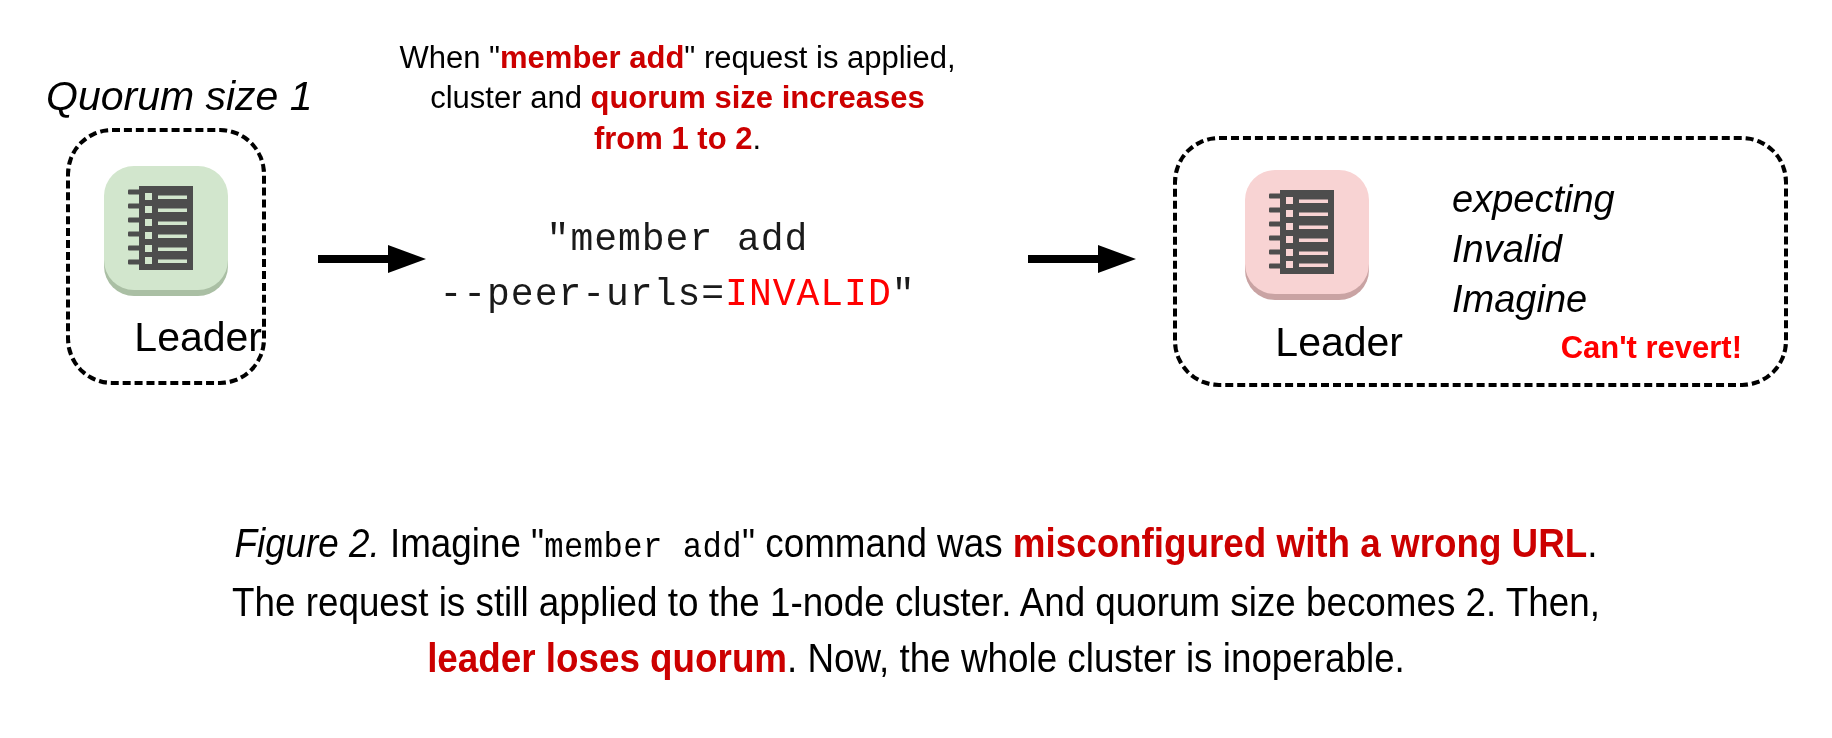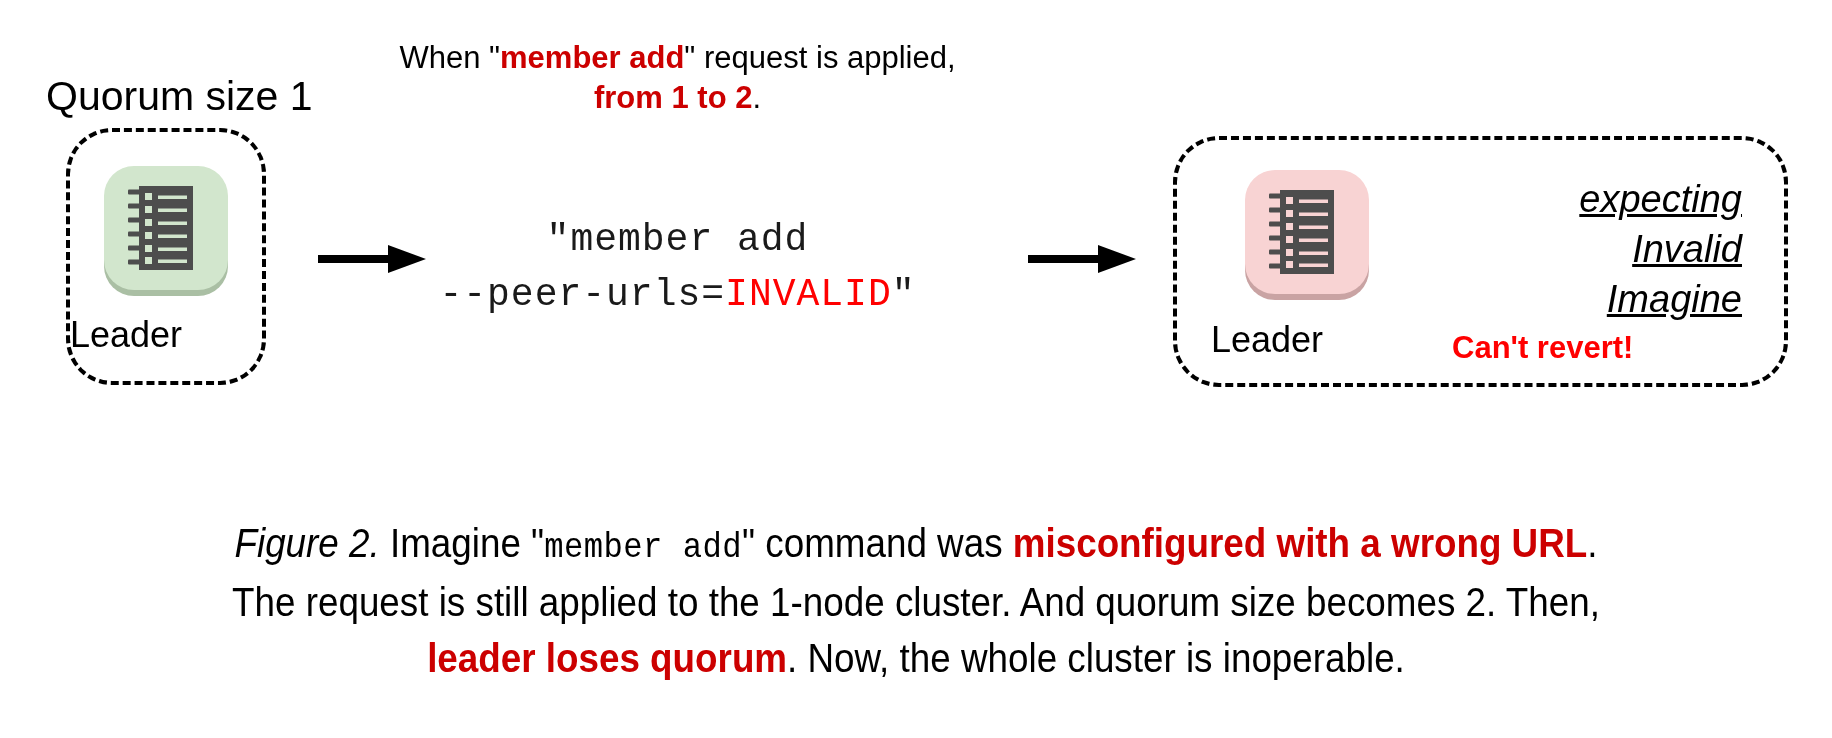--- a/index.html
+++ b/index.html
@@ -23,20 +23,21 @@
 
   
   .abs { position: absolute; }
 
   
   .quorum-label {
     font-size: 41px;
     line-height: 1;
     white-space: nowrap;
     color: #000;
+    font-style: italic;
   }
 
   
   .cluster-box {
     border: 4px dashed #000000;
     border-radius: 46px;
     box-sizing: border-box;
     background: transparent;
   }
 
@@ -58,23 +59,23 @@
     position: absolute;
     left: 4px;
     top: 2px;
     width: 124px;
     height: 124px;
     border-radius: 30px;
   }
   .icon-tile svg { display: block; width: 100%; height: 100%; }
 
   .node-caption {
-    font-size: 36px;
+    font-size: 41px;
     line-height: 1;
-    text-align: left;
+    text-align: right;
     color: #000;
     white-space: nowrap;
   }
 
   
   .arrow svg { display: block; }
 
   
   .explain {
     text-align: center;
@@ -98,30 +99,29 @@
     color: #1a1a1a;
     white-space: nowrap;
   }
   .command .invalid { color: #ff0000; }
 
   
   .expect-note {
     font-style: italic;
     font-size: 38px;
     line-height: 1.32;
-    text-align: right;
+    text-align: left;
     color: #000;
     white-space: nowrap;
-    text-decoration: underline;
   }
   .revert-note {
     font-weight: bold;
     font-size: 31px;
     line-height: 1;
-    text-align: left;
+    text-align: right;
     color: #ff0000;
     white-space: nowrap;
   }
 
   
   .caption {
     position: absolute;
     left: 0;
     top: 515px;
     width: 1832px;
@@ -193,20 +193,23 @@
   <div class="abs arrow" style="left:318px; top:243px;">
     <svg width="110" height="32" viewBox="0 0 110 32" xmlns="http://www.w3.org/2000/svg">
       <rect x="0" y="12" width="76" height="8" fill="#000000"></rect>
       <polygon points="70,2 108,16 70,30" fill="#000000"></polygon>
     </svg>
   </div>
 
   <div class="abs explain" style="left:395px; top:38px; width:565px;">
     <div>
       <span>When "</span><span class="em">member add</span><span>" request is applied,</span>
+    </div>
+    <div>
+      <span>cluster and </span><span class="em">quorum size increases</span>
     </div>
     <div>
       <span class="em">from 1 to 2</span><span>.</span>
     </div>
   </div>
 
   <div class="abs command" style="left:395px; top:212px; width:565px;">
     <div>"member add</div>
     <div>
       <span>--peer-urls=</span><span class="invalid">INVALID</span><span>"</span>

